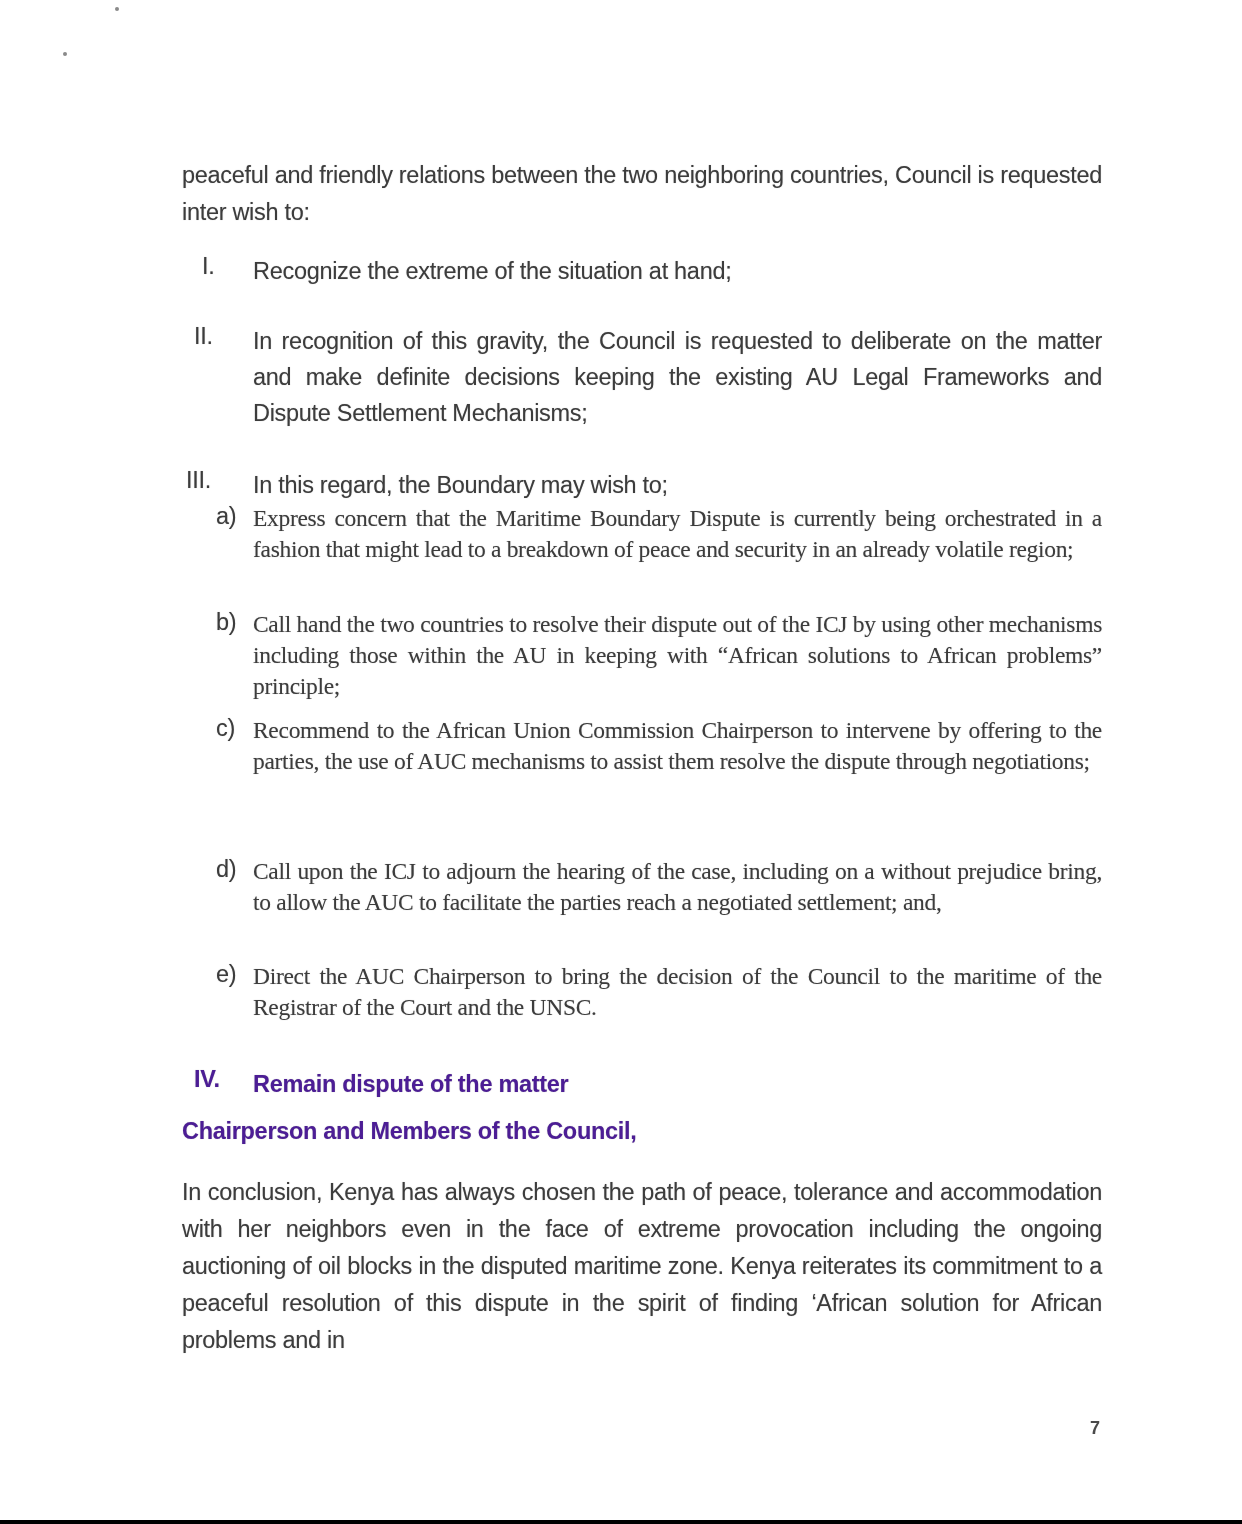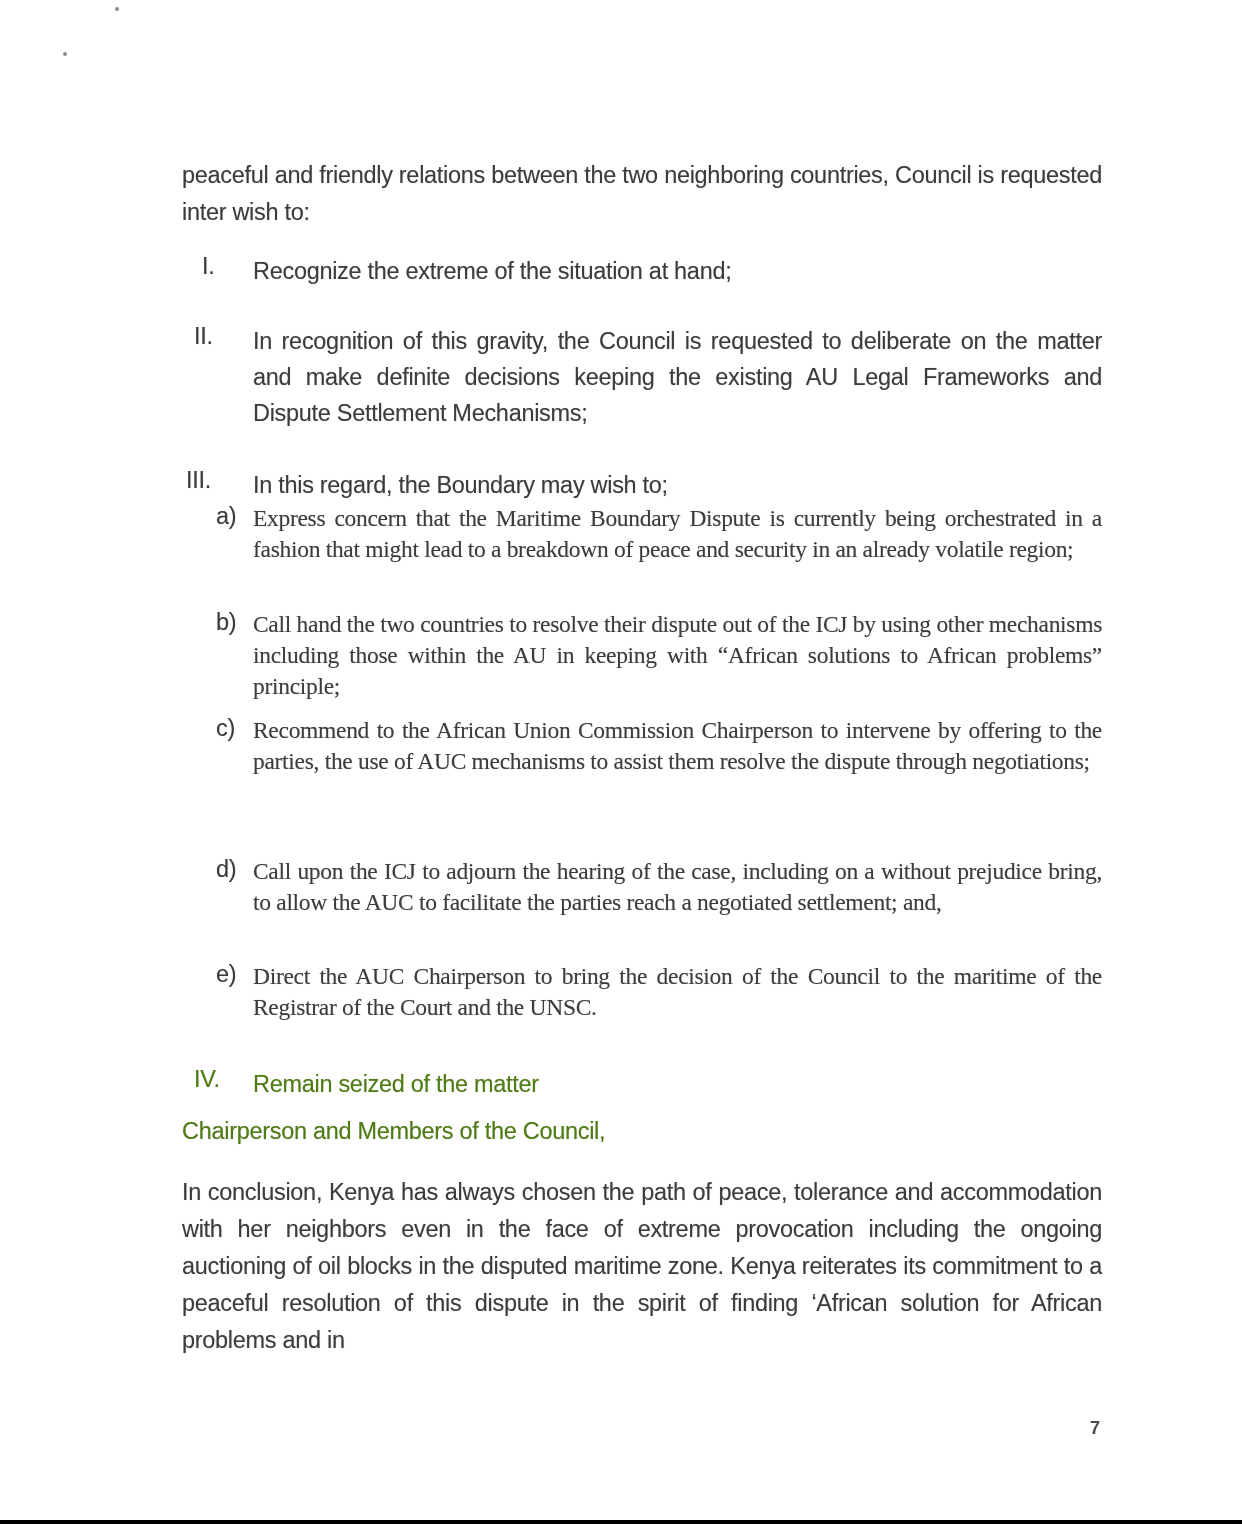--- a/index.html
+++ b/index.html
@@ -14,21 +14,21 @@
       text-shadow: 0 0 1px rgba(60,60,60,0.35);
     }
     .justify { text-align: justify; text-align-last: left; }
     .para { line-height: 37px; }
     .item { position: absolute; left: 0; width: 920px; }
     .num { position: absolute; text-align: left; }
     .body { position: absolute; left: 71px; width: 849px; line-height: 36px; text-align: justify; text-align-last: left; }
     .sub { position: absolute; left: 34px; width: 886px; }
     .sub .lbl { position: absolute; left: 0; }
     .sub .txt { position: absolute; left: 37px; width: 849px; line-height: 31px; text-align: justify; text-align-last: left; font-family: Liberation Serif, serif; }
-    .bold { font-weight: normal; color: #4d7c0f; }
+    .bold { font-weight: bold; color: #4c1d95; }
     .pagenum { position: absolute; left: 1090px; top: 1418px; font-size: 18px; font-weight: bold; color: #4a4a4a; }
     .bottom-bar { position: absolute; left: 0; bottom: 0; width: 1242px; height: 4px; background: #000; }
   </style>
 </head>
 <body>
 
 <div class="speck" style="left:115px;top:7px;"></div>
 <div class="speck" style="left:63px;top:52px;"></div>
 
 <div class="page-text para justify" style="top:157px;">peaceful and friendly relations between the two neighboring countries, Council is requested inter wish to:</div>
@@ -66,21 +66,21 @@
     <span class="lbl">d)</span>
     <div class="txt">Call upon the ICJ to adjourn the hearing of the case, including on a without prejudice bring, to allow the AUC to facilitate the parties reach a negotiated settlement; and,</div>
   </div>
   <div class="sub" style="top:961px;">
     <span class="lbl">e)</span>
     <div class="txt">Direct the AUC Chairperson to bring the decision of the Council to the maritime of the Registrar of the Court and the UNSC.</div>
   </div>
 
   <div class="item bold" style="top:1066px;">
     <span class="num" style="left:0px;margin-left:12px;">IV.</span>
-    <div class="body">Remain seized of the matter</div>
+    <div class="body">Remain dispute of the matter</div>
   </div>
 </div>
 
 <div class="page-text bold" style="top:1118px;">Chairperson and Members of the Council,</div>
 
 <div class="page-text para justify" style="top:1174px;">In conclusion, Kenya has always chosen the path of peace, tolerance and accommodation with her neighbors even in the face of extreme provocation including the ongoing auctioning of oil blocks in the disputed maritime zone. Kenya reiterates its commitment to a peaceful resolution of this dispute in the spirit of finding ‘African solution for African problems and in</div>
 
 <div class="pagenum">7</div>
 
 <div class="bottom-bar"></div>

